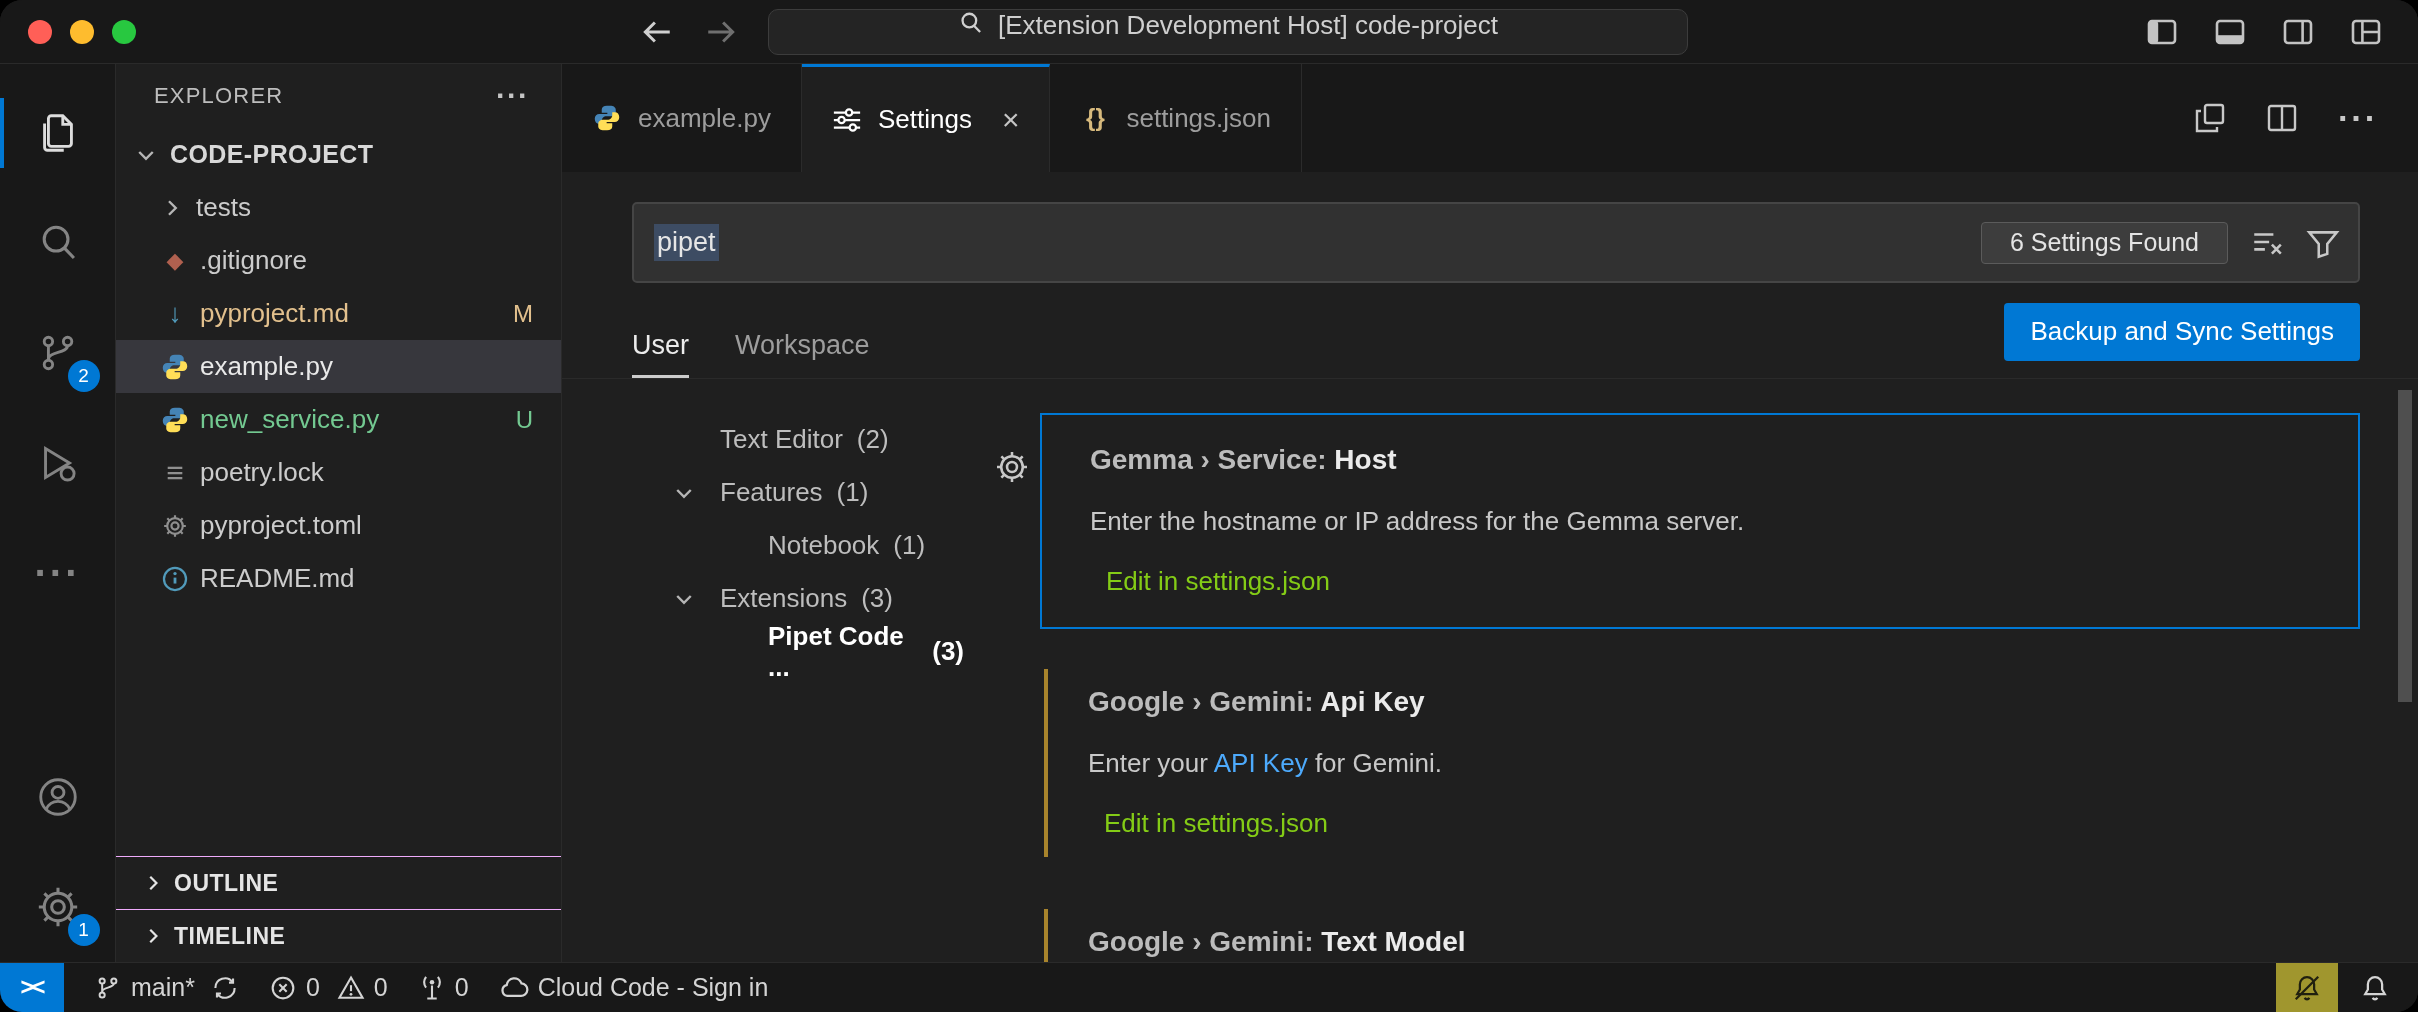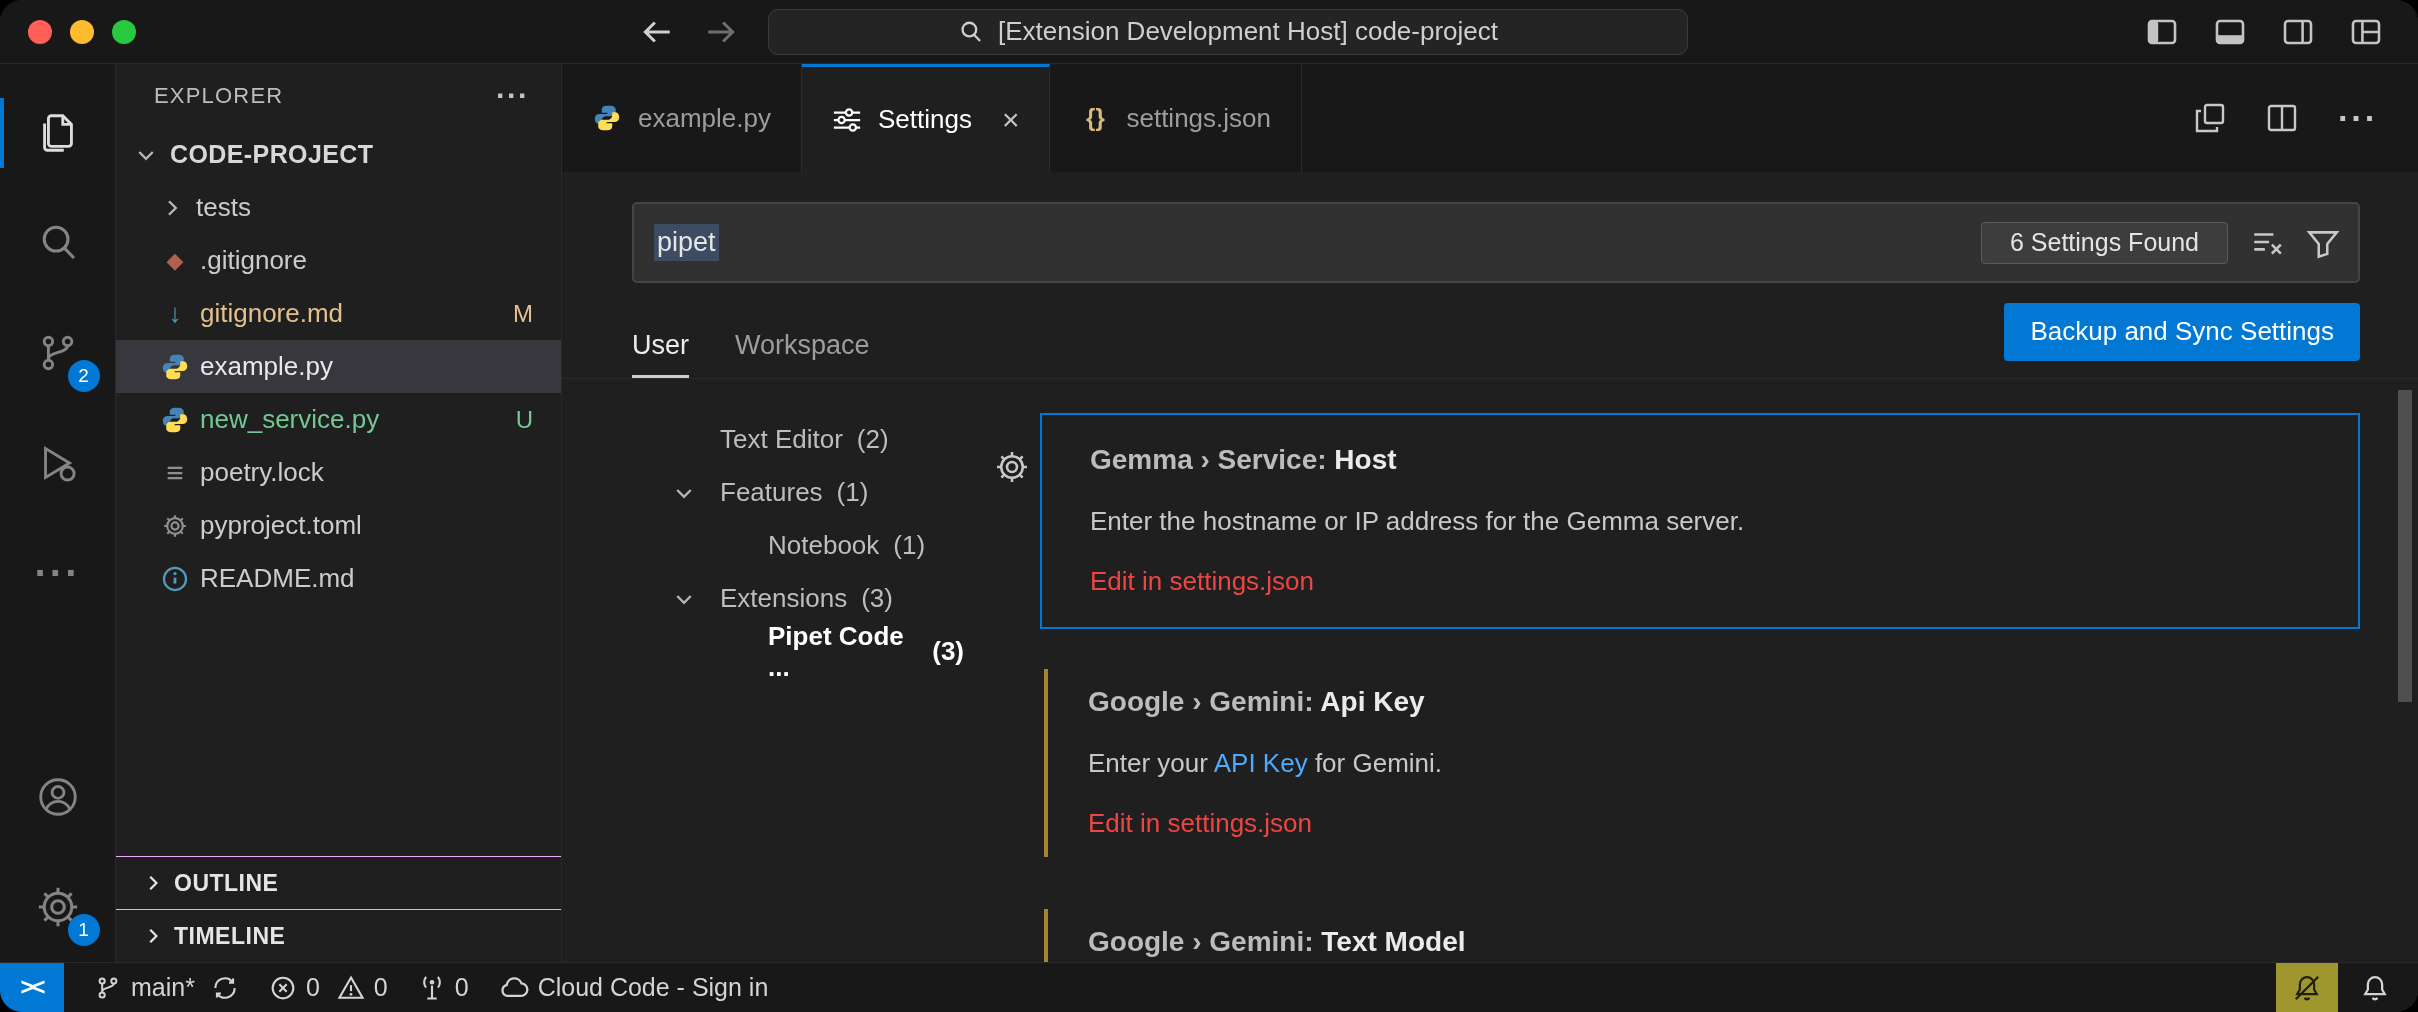--- a/index.html
+++ b/index.html
@@ -12,21 +12,21 @@
   .window { width:2418px; height:1012px; background:#1f1f1f; border-radius:22px; overflow:hidden; display:flex; flex-direction:column; }
 
   
   .titlebar { height:64px; background:#181818; border-bottom:1px solid #2a2a2a; display:flex; align-items:center; flex:none; }
   .traffic { display:flex; gap:18px; padding-left:28px; width:210px; flex:none; }
   .light { width:24px; height:24px; border-radius:50%; }
   .light.red{ background:#ff5f57; } .light.yellow{ background:#febc2e; } .light.green{ background:#28c840; }
   .tb-center { display:flex; align-items:center; gap:30px; margin:0 auto; }
   .nav-arrow { color:#cfcfcf; display:flex; align-items:center; }
   .nav-arrow.fwd { color:#6f6f6f; }
-  .command-center { width:920px; height:46px; background:#242424; border:1px solid #3c3c3c; border-radius:10px; display:flex; align-items:center; justify-content:center; gap:14px; color:#cfcfcf; font-size:26px; }
+  .command-center { width:920px; height:46px; background:#242424; border:1px solid #3c3c3c; border-radius:10px; display:flex; justify-content:center; gap:14px; color:#cfcfcf; font-size:26px; }
   .tb-right { display:flex; gap:36px; padding-right:36px; color:#c3c3c3; flex:none; width:300px; justify-content:flex-end; }
 
   
   .main { flex:1; display:flex; min-height:0; }
 
   .activitybar { width:116px; background:#181818; border-right:1px solid #2a2a2a; display:flex; flex-direction:column; align-items:center; flex:none; padding-top:14px; }
   .act-item { width:116px; height:110px; display:flex; align-items:center; justify-content:center; color:#848484; position:relative; }
   .act-item.active { color:#dddddd; }
   .act-item.active::before { content:""; position:absolute; left:0; top:20px; bottom:20px; width:4px; background:#0078d4; }
   .act-badge { position:absolute; right:16px; bottom:16px; min-width:32px; height:32px; border-radius:16px; background:#0078d4; color:#fff; font-size:19px; display:flex; align-items:center; justify-content:center; padding:0 6px; }
@@ -82,21 +82,21 @@
 
   .setting-list { flex:1; position:relative; padding-left:48px; min-width:0; }
   .gear-float { position:absolute; left:2px; top:36px; color:#c8c8c8; }
   .setting-item { position:relative; padding:28px 48px 30px; margin-bottom:28px; }
   .setting-item.focused { border:2px solid #0078d4; }
   .setting-item.modified::before { content:""; position:absolute; left:4px; top:12px; bottom:12px; width:4px; background:#a8842c; }
   .setting-title { font-size:28px; font-weight:700; line-height:34px; }
   .setting-title .cat { color:#bcbcbc; }
   .setting-title .sname { color:#ebebeb; }
   .setting-desc { margin-top:28px; font-size:26px; color:#c8c8c8; line-height:32px; }
-  .setting-link { margin-top:28px; display:inline-block; font-size:26px; color:#ef4444; line-height:32px; }
+  .setting-link { margin-top:28px; display:inline-block; font-size:26px; color:#84cc16; line-height:32px;margin-left:16px; }
   .inline-link { color:#4daafc; }
 
   .scrollbar { position:absolute; right:6px; top:218px; width:14px; height:312px; background:#4f4f4f; }
 
   
   .statusbar { height:50px; background:#181818; border-top:1px solid #2a2a2a; display:flex; align-items:center; font-size:25px; color:#d4d4d4; flex:none; }
   .remote-chip { width:64px; height:100%; background:#0078d4; color:#fff; display:flex; align-items:center; justify-content:center; font-weight:700; font-size:23px; letter-spacing:-2px; flex:none; }
   .sb-item { display:flex; align-items:center; gap:9px; margin-left:30px; }
   .sb-item.tight { margin-left:16px; }
   .sb-right { margin-left:auto; display:flex; align-items:center; height:100%; }
@@ -255,21 +255,21 @@
         <span>tests</span>
       </div>
 
       <div class="tree-row">
         <span class="ficon" style="color:#b0604f;font-size:22px;">◆</span>
         <span>.gitignore</span>
       </div>
 
       <div class="tree-row">
         <span class="ficon" style="color:#519aba;font-weight:700;">↓</span>
-        <span class="name-modified">gitignore.md</span>
+        <span class="name-modified">pyproject.md</span>
         <span class="badge-m">M</span>
       </div>
 
       <div class="tree-row selected">
         <span class="ficon">
           <svg width="28" height="28" viewBox="0 0 16 16">
               <path fill="#4584b6" d="M7.9 1C6.1 1 5 1.8 5 3.2V5h3.2v.7H3.6C2.2 5.7 1 6.6 1 8.4c0 1.8 1 2.9 2.5 2.9H5V9.6C5 8.2 6.2 7 7.6 7h3C11.8 7 13 6 13 4.8V3.2C13 1.9 11.6 1 9.9 1z"></path>
               <path fill="#ffde57" d="M8.1 15c1.8 0 2.9-.8 2.9-2.2V11H7.8v-.7h4.6c1.4 0 2.6-.9 2.6-2.7 0-1.8-1-2.9-2.5-2.9H11v1.7C11 7.8 9.8 9 8.4 9h-3C4.2 9 3 10 3 11.2v1.6C3 14.1 4.4 15 6.1 15z"></path>
             </svg>
         </span>

